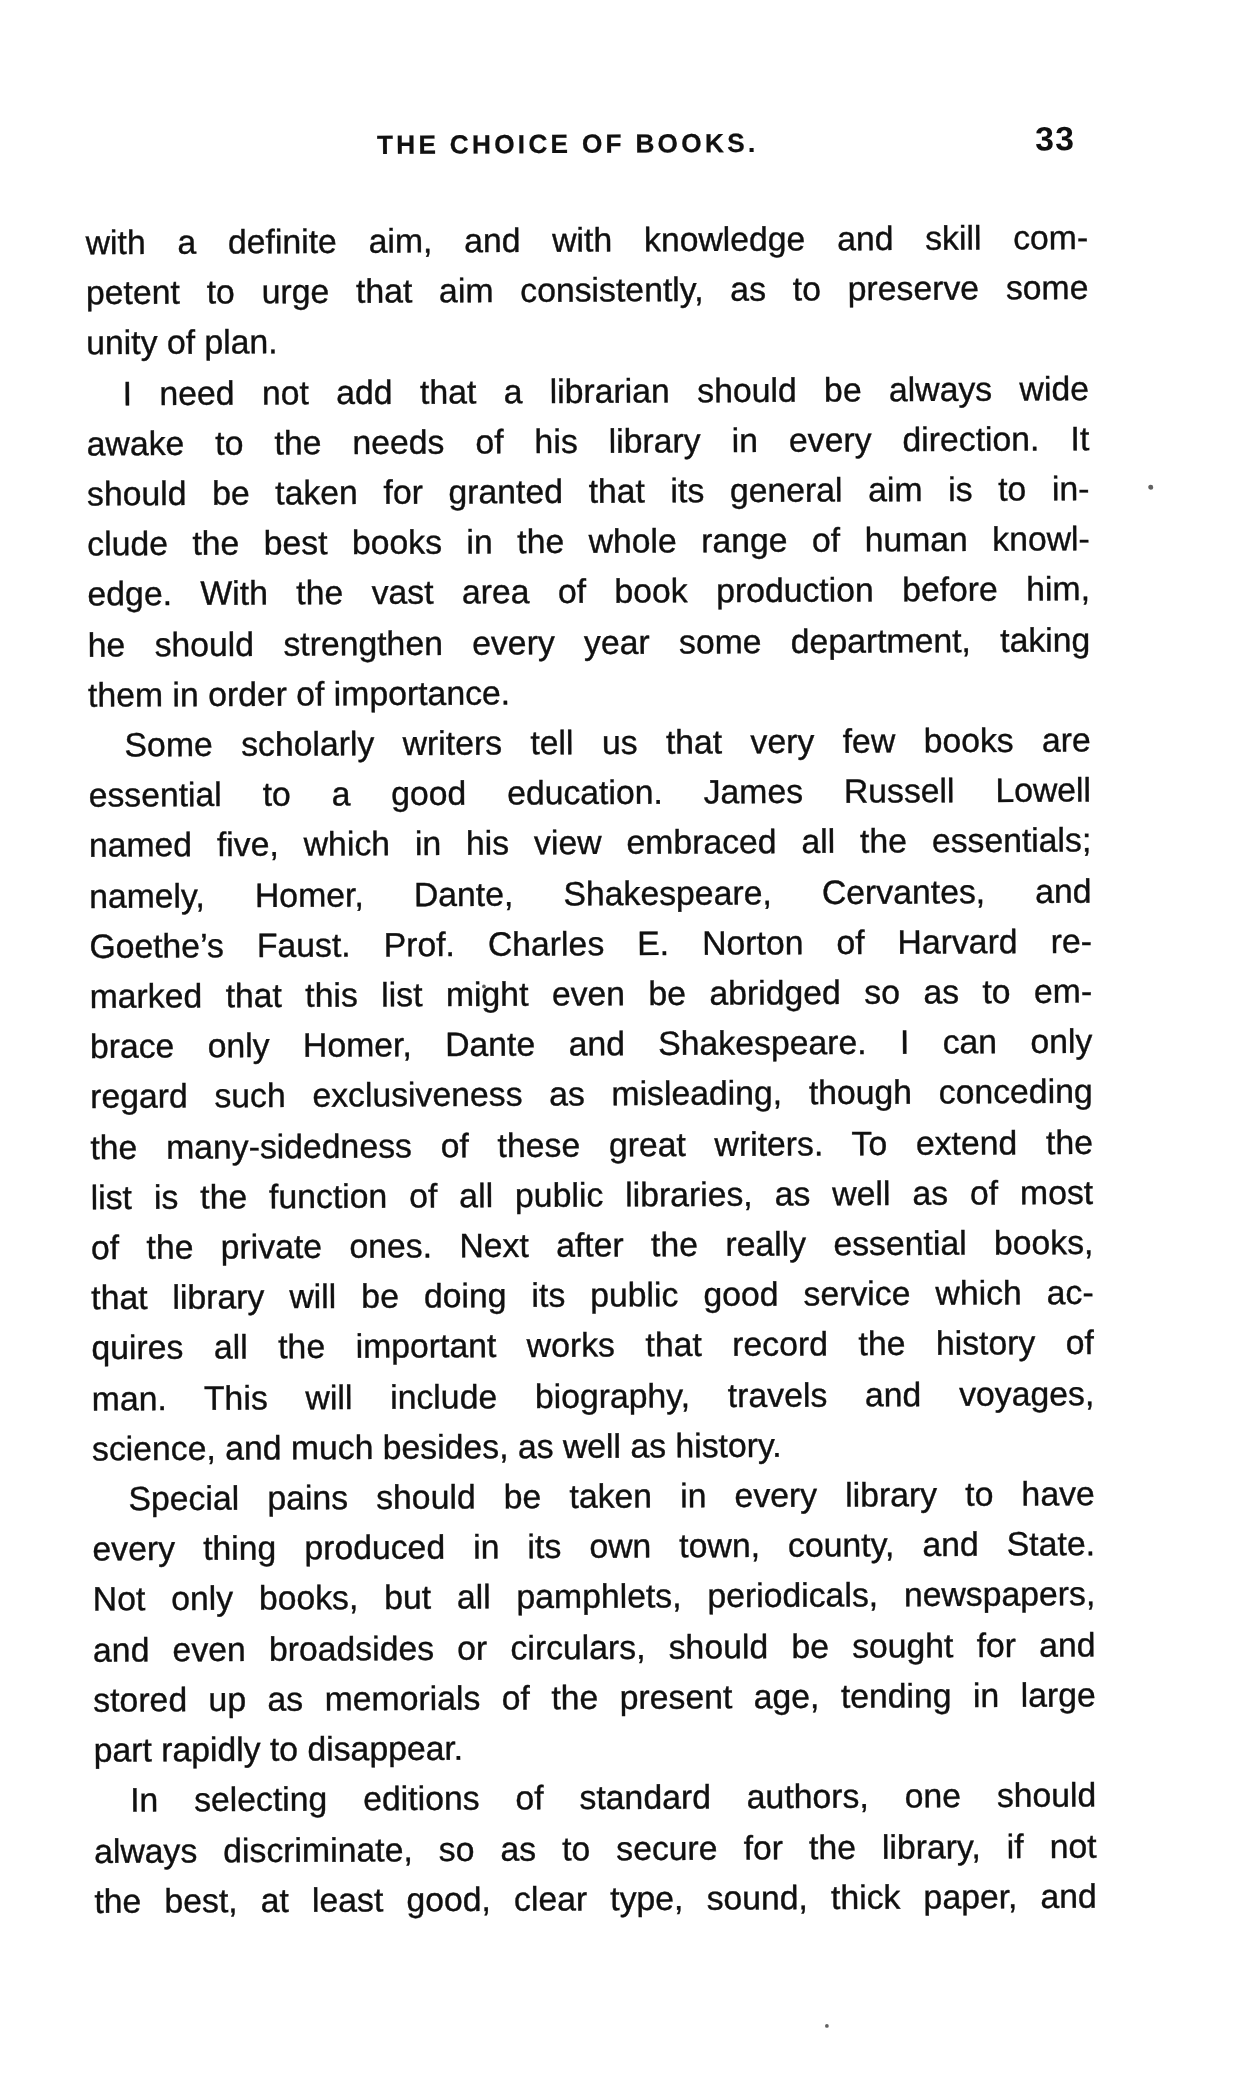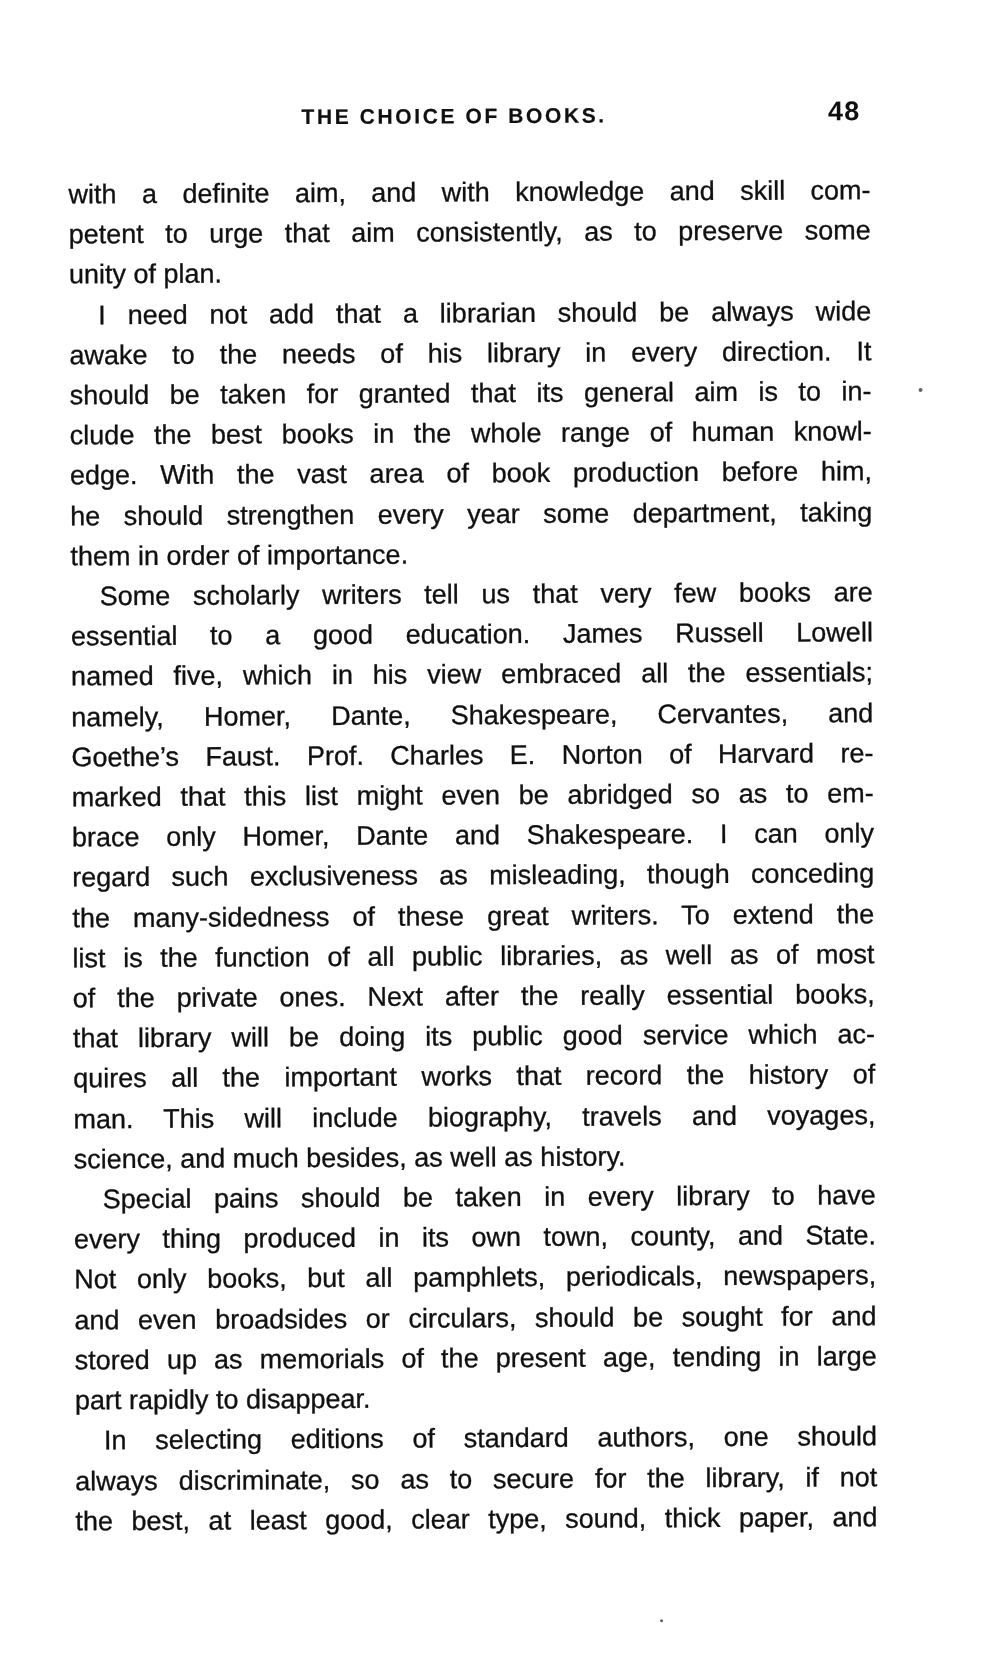--- a/index.html
+++ b/index.html
@@ -86,21 +86,21 @@
   .speck-3 { left: 638px; top: 1620px; width: 3px; height: 3px; }
 </style>
 </head>
 <body>
 
 <div class="page">
   <div class="scan-content">
 
     <header class="running-head">
       <div class="head-title">THE CHOICE OF BOOKS.</div>
-      <div class="page-number">48</div>
+      <div class="page-number">33</div>
     </header>
 
     <main class="text-block">
 
     <div class="paragraph">
           <div class="line just">with a definite aim, and with knowledge and skill com-</div>
           <div class="line just">petent to urge that aim consistently, as to preserve some</div>
           <div class="line">unity of plan.</div>
         </div>
         <div class="paragraph">

